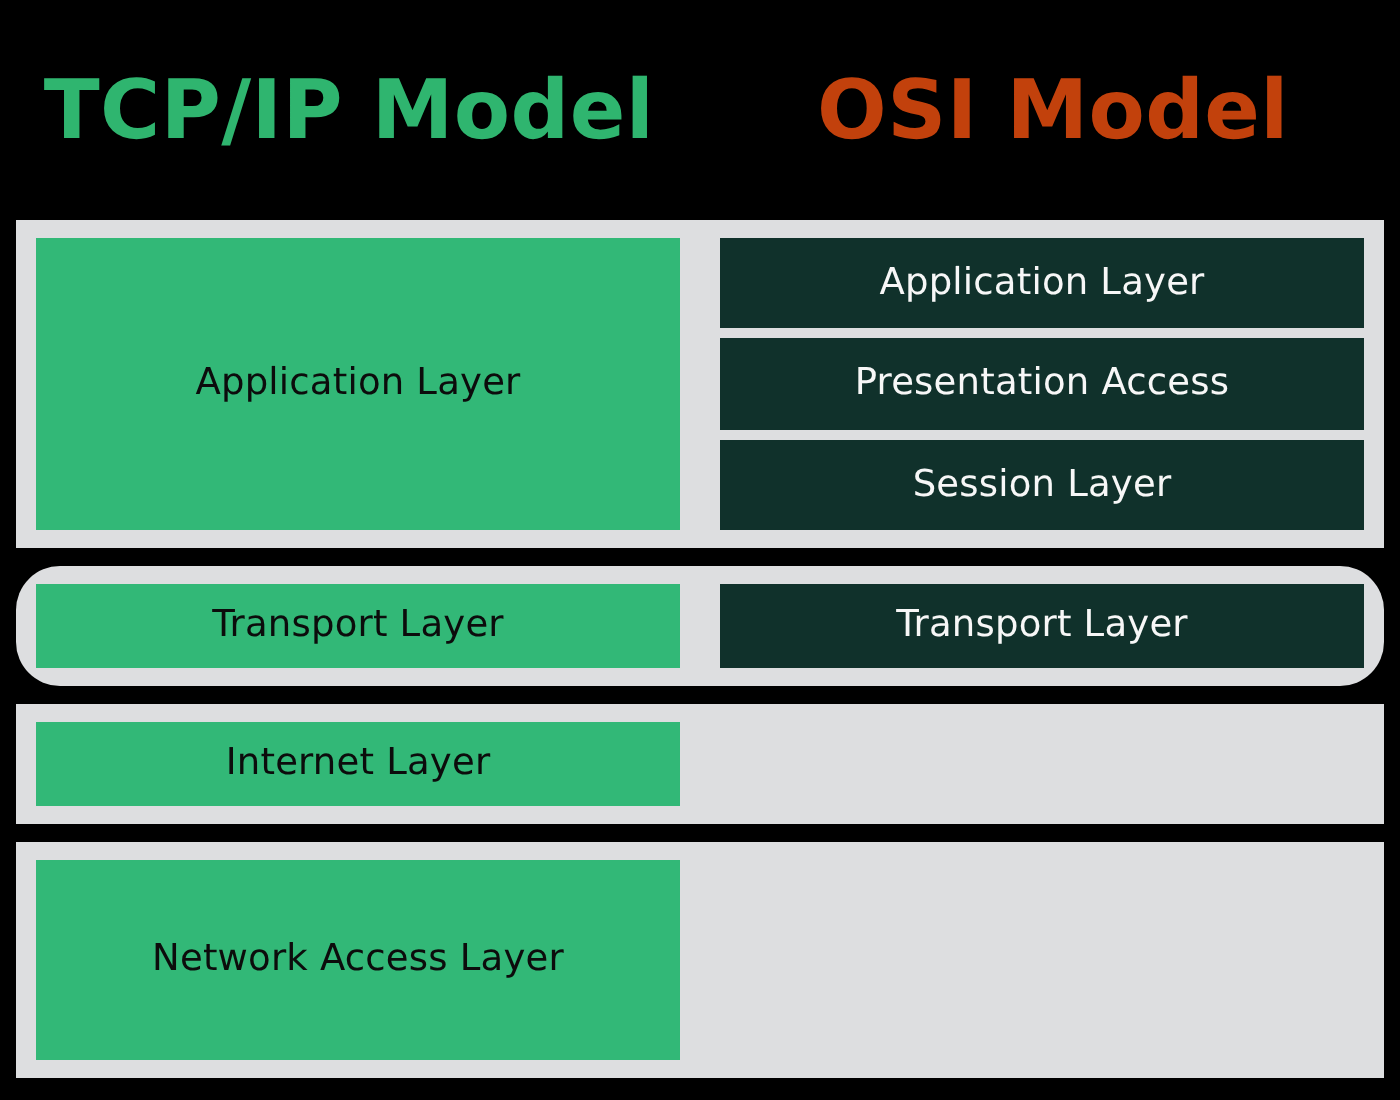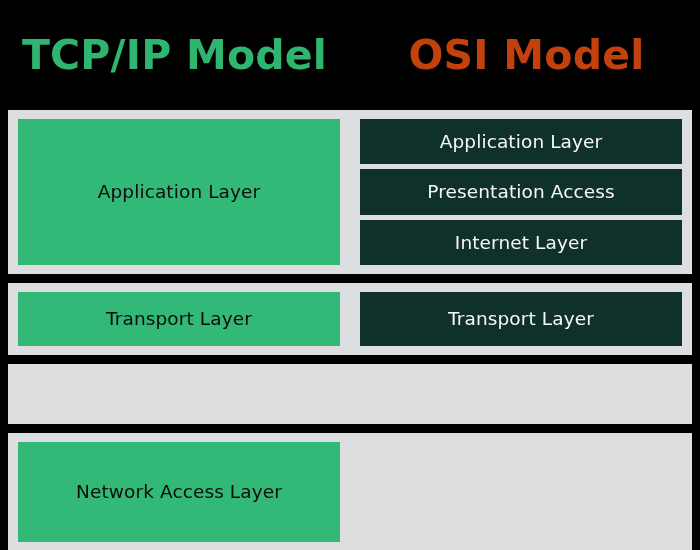--- a/index.html
+++ b/index.html
@@ -100,21 +100,21 @@
     background: #32b877;
     color: #0c0c0c;
   }
   .box-dark {
     background: #10312b;
     color: #f7f7f7;
   }
 
   
   .row-1 { height: 164px; }
-  .row-2 { height: 72px; }
+  .row-2 { height: 60px; border-radius: 22px; }
   .row-3 { height: 60px; }
   .row-4 { height: 118px; }
 </style>
 </head>
 <body>
 
 <div class="diagram">
 
   <div class="headers">
     <div class="header-title header-left">TCP/IP Model</div>
@@ -123,34 +123,37 @@
 
   <div class="rows">
 
     <div class="row row-1">
       <div class="col col-left">
         <div class="layer-box box-green">Application Layer</div>
       </div>
       <div class="col col-right">
         <div class="layer-box box-dark">Application Layer</div>
         <div class="layer-box box-dark">Presentation Access</div>
-        <div class="layer-box box-dark">Internet Layer</div>
+        <div class="layer-box box-dark">Session Layer</div>
       </div>
     </div>
 
     <div class="row row-2">
       <div class="col col-left">
         <div class="layer-box box-green">Transport Layer</div>
       </div>
       <div class="col col-right">
         <div class="layer-box box-dark">Transport Layer</div>
       </div>
     </div>
 
     <div class="row row-3">
+      <div class="col col-left">
+        <div class="layer-box box-green">Internet Layer</div>
+      </div>
     </div>
 
     <div class="row row-4">
       <div class="col col-left">
         <div class="layer-box box-green">Network Access Layer</div>
       </div>
     </div>
 
   </div>
 </div>

